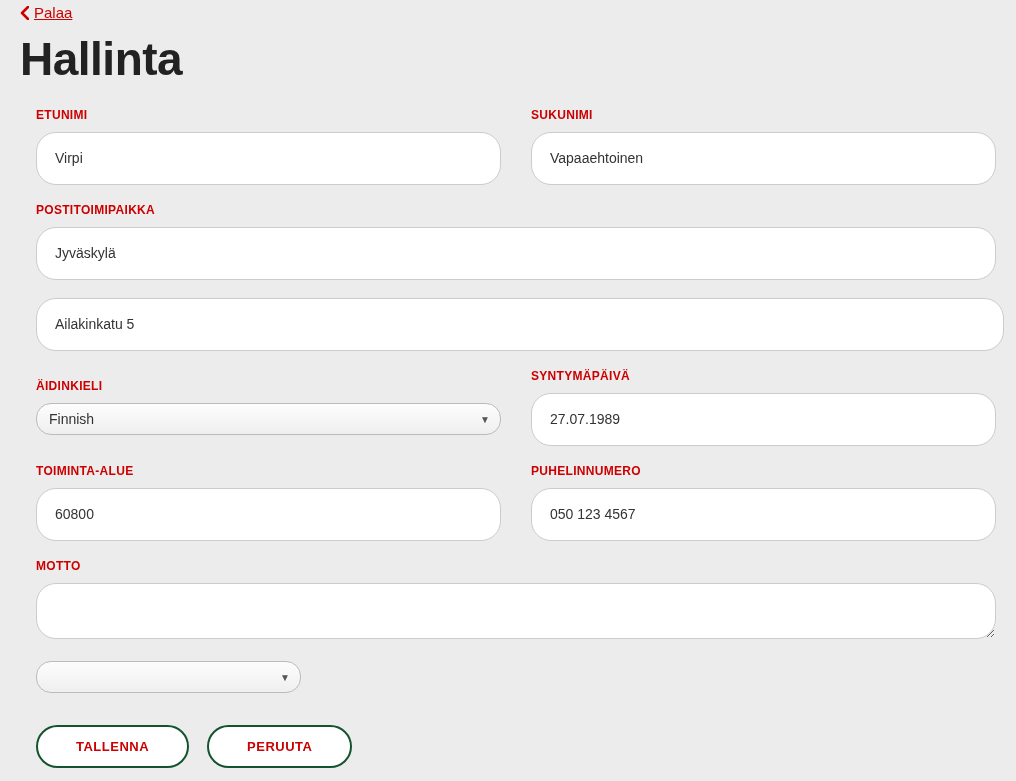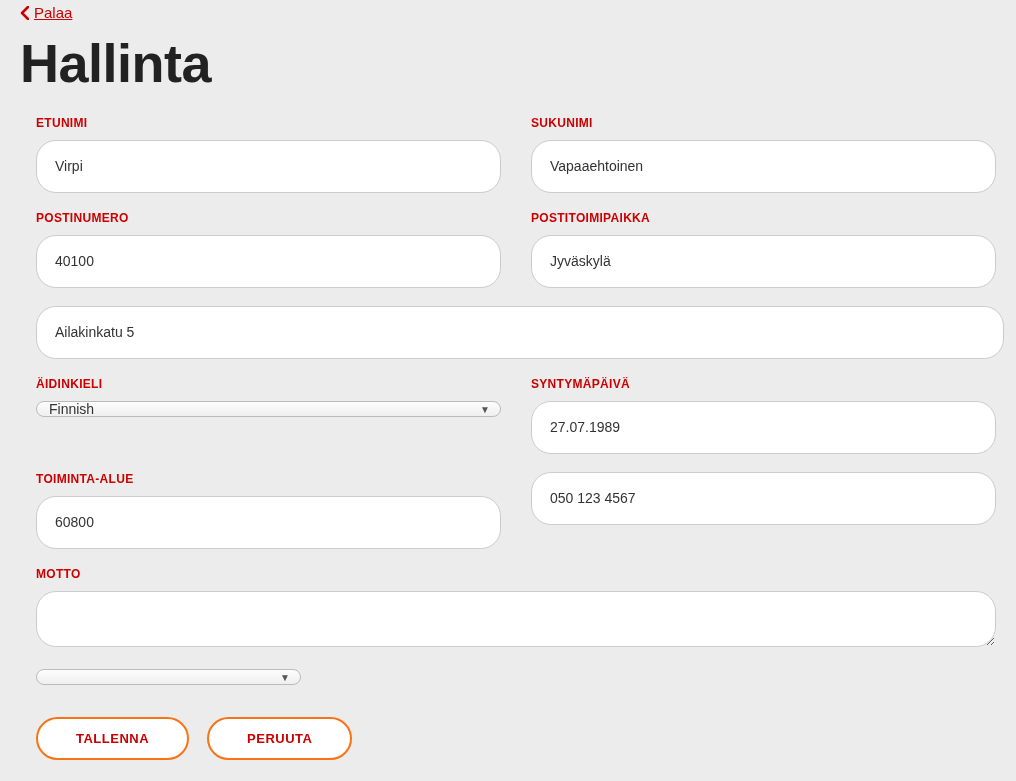--- a/index.html
+++ b/index.html
@@ -15,21 +15,21 @@
     color: #c00;
     font-size: 15px;
     padding-top: 4px;
     cursor: pointer;
     display: inline-flex;
     align-items: center;
     text-decoration: underline;
   }
   .back-link svg { margin-right: 5px; }
   .page-title {
-    font-size: 54px;
+    font-size: 46px;
     font-weight: 700;
     margin: 8px 0 22px 0;
     letter-spacing: -0.5px;
     color: #222;
   }
   .form {
     padding-left: 16px;
   }
   .row { display: flex; gap: 30px; margin-bottom: 18px; }
   .col { flex: 1; display: flex; flex-direction: column; }
@@ -62,21 +62,21 @@
     padding: 10px 18px;
     font-size: 14px;
     color: #333;
     font-family: inherit;
     height: 56px;
     resize: both;
     outline: none;
     width: 100%;
   }
   .select-wrap {
-    height: 16px;
+    height: 32px;
     border: 1px solid #bbb;
     border-radius: 15px;
     background: linear-gradient(#fdfdfd, #efefef);
     padding: 0 28px 0 12px;
     font-size: 14px;
     color: #333;
     position: relative;
     display: flex;
     align-items: center;
     cursor: pointer;
@@ -89,21 +89,21 @@
     transform: translateY(-50%);
     font-size: 10px;
     color: #555;
   }
   .btn-row {
     display: flex;
     gap: 18px;
     margin-top: 32px;
   }
   .btn {
-    border: 2px solid #f97316;
+    border: 2px solid #14532d;
     background: #fff;
     color: #c00;
     font-size: 13px;
     font-weight: 700;
     letter-spacing: 0.5px;
     border-radius: 22px;
     padding: 12px 38px;
     cursor: pointer;
     text-transform: uppercase;
     font-family: inherit;
@@ -131,55 +131,52 @@
       <input class="text-input" type="text" value="Virpi" style="">
     </div>
     <div class="col">
       <span class="field-label">SUKUNIMI</span>
       <input class="text-input" type="text" value="Vapaaehtoinen" style="">
     </div>
   </div>
 
   <div class="row">
     <div class="col">
-      <span class="field-label">POSTINUMERO</span>
-      <input class="text-input" type="text" value="40100" style="">
-    </div>
-    <div class="col">
       <span class="field-label">POSTITOIMIPAIKKA</span>
       <input class="text-input" type="text" value="Jyväskylä" style="">
     </div>
   </div>
 
   <div class="row">
     <div class="col full">
       <input class="text-input" type="text" value="Ailakinkatu 5" style="">
     </div>
   </div>
 
-  <div class="row" style="align-items:flex-start">
+  <div class="row" style="align-items:center">
     <div class="col">
       <span class="field-label">ÄIDINKIELI</span>
       <div class="select-wrap">
         <span>Finnish</span>
         <span class="caret">▼</span>
       </div>
     </div>
     <div class="col">
       <span class="field-label">SYNTYMÄPÄIVÄ</span>
       <input class="text-input" type="text" value="27.07.1989" style="">
     </div>
   </div>
 
   <div class="row" style="margin-top:6px">
     <div class="col">
       <span class="field-label">TOIMINTA-ALUE</span>
       <input class="text-input" type="text" value="60800" style="">
     </div>
     <div class="col">
+      <span class="field-label">PUHELINNUMERO</span>
       <input class="text-input" type="text" value="050 123 4567" style="">
     </div>
   </div>
 
   <div class="row">
     <div class="col">
       <span class="field-label">MOTTO</span>
       <textarea class="text-area" style=""></textarea>
     </div>
   </div>

